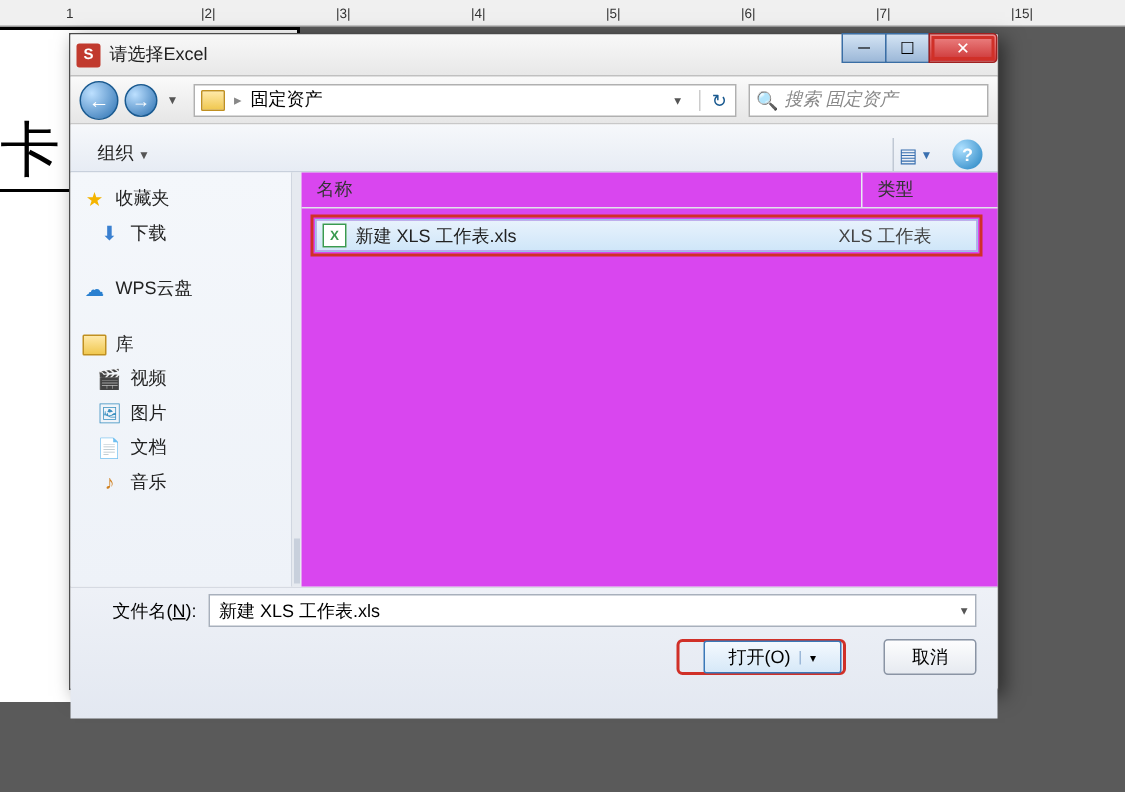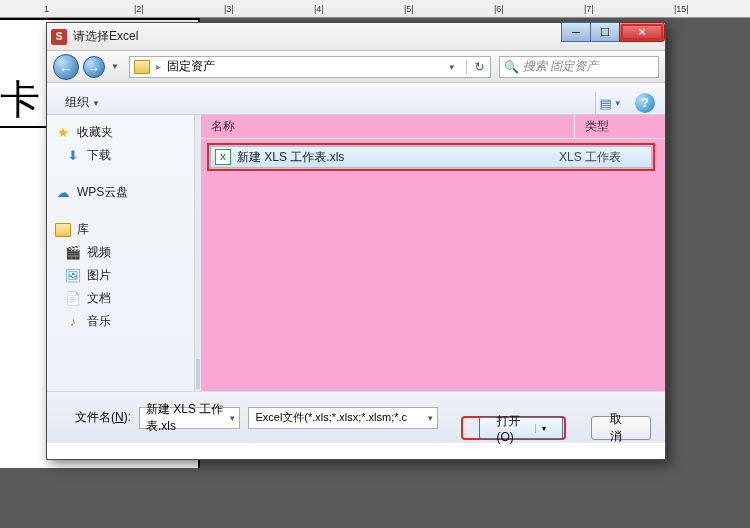--- a/index.html
+++ b/index.html
@@ -94,43 +94,43 @@
   .ico-lib { width:16px; height:14px; background:linear-gradient(to bottom,#ffe9a8,#f0c850); border:1px solid #c09020; border-radius:1px;}
   .ico-video { color:#555;}
   .ico-pic { color:#3a90c0;}
   .ico-doc { color:#3a70b0;}
   .ico-music { color:#d08020;}
   .side-gap { height:12px;}
 
   .splitter { width:6px; background:#e6eaf0; cursor:col-resize; display:flex; align-items:flex-end; justify-content:center;}
   .splitter::before { content:""; width:4px; height:30px; background:#c8d0dc; margin-bottom:2px;}
 
-  .filepane { flex:1; background:#f9a8d4; display:flex; flex-direction:column;}
+  .filepane { flex:1; background:#d946ef; display:flex; flex-direction:column;}
   .columns { height:24px; border-bottom:1px solid #e0e4ea; display:flex; align-items:center;
     font-size:12px; color:#333; }
   .col { padding:0 10px; border-right:1px solid #e8ecf2; height:100%; display:flex; align-items:center;}
   .col.name { flex:1;}
   .col.date { width:130px;}
   .col.type { width:90px; border-right:none;}
 
   .filelist { flex:1; padding:4px 6px;}
   .file-row-wrap { border: 2px solid #d03028; padding:1px; display:inline-block; width: calc(100% - 4px);}
   .file-row { height:22px; background: linear-gradient(to bottom,#e8f2fc,#cfe6f9);
     border:1px solid #9cc0e4; display:flex; align-items:center; font-size:12px; color:#222;
     padding:0 4px;}
   .file-icon { width:16px; height:16px; background:#fff; border:1px solid #3a9a50;
     display:flex; align-items:center; justify-content:center; font-size:9px; color:#3a9a50;
     margin-right:6px; font-weight:bold;}
   .file-name { flex:1;}
   .file-date { width:130px; color:#444; text-align:left;}
   .file-type { width:88px; color:#444;}
 
   
-  .bottom { height: 52px; border-top:1px solid #d6dae2; background: linear-gradient(to bottom,#eef1f7,#e3e8f1);
-    padding:24px 14px; display:flex; flex-direction:row; gap:8px;}
+  .bottom { height: 88px; border-top:1px solid #d6dae2; background: linear-gradient(to bottom,#eef1f7,#e3e8f1);
+    padding:4px 14px; display:flex; flex-direction:column; gap:8px;}
   .filename-row { display:flex; align-items:center; gap:8px; font-size:12px;}
   .filename-label { width:70px; text-align:right;}
   .filename-label u { text-decoration: underline;}
   .filename-input { flex:1; height:22px; border:1px solid #a8b0bc; background:#fff;
     padding:0 6px; font-size:12px; display:flex; align-items:center; position:relative;}
   .filename-input::after { content:"▾"; position:absolute; right:5px; font-size:9px; color:#555;}
   .filter-sel { width:190px; height:22px; border:1px solid #a8b0bc; background:#fff;
     padding:0 6px; font-size:11px; display:flex; align-items:center; position:relative;
     overflow:hidden; white-space:nowrap; text-overflow:ellipsis;}
   .filter-sel::after { content:"▾"; position:absolute; right:5px; font-size:9px; color:#555; background:#fff; padding-left:4px;}
@@ -267,23 +267,20 @@
   </div>
 
   <div class="bottom">
     <div class="filename-row">
       <span class="filename-label">
         <span>文件名(</span><u>N</u><span>):</span>
       </span>
       <div class="filename-input">
         <span>新建 XLS 工作表.xls</span>
       </div>
-      <div class="filter-sel">
-        <span>Excel文件(*.xls;*.xlsx;*.xlsm;*.c</span>
-      </div>
     </div>
     <div class="btn-row">
       <div class="btn open-wrap">
         <div class="btn open-inner">
           <span>打开(O)</span>
         </div>
       </div>
       <div class="btn">
         <span>取消</span>
       </div>

